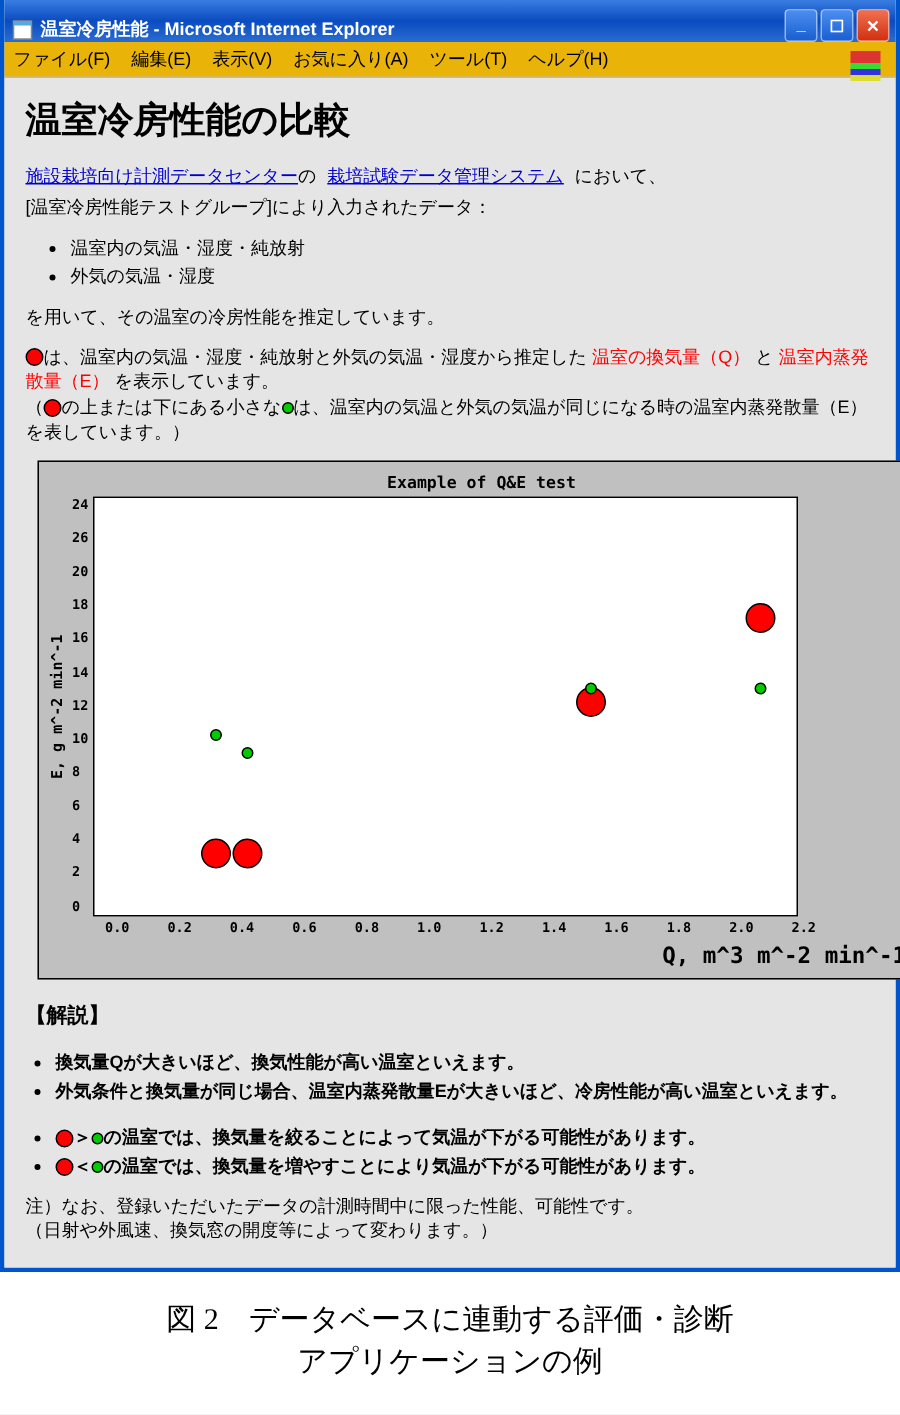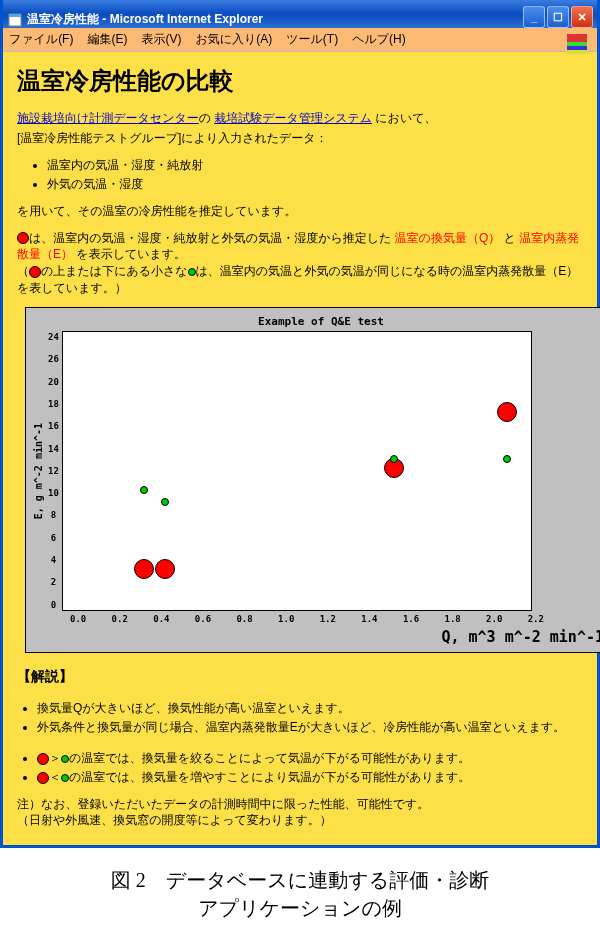--- a/index.html
+++ b/index.html
@@ -43,51 +43,51 @@
       justify-content: center;
       font-family: sans-serif;
       font-weight: bold;
       color: #fff;
       font-size: 11px;
       border: 1px solid rgba(255,255,255,0.5);
     }
     .win-btn.min, .win-btn.max { background: linear-gradient(to bottom, #4a8ef0, #1a5ed0); }
     .win-btn.close { background: linear-gradient(to bottom, #f07050, #d03010); }
     .menubar {
-      background: #fdba74;
+      background: #eab308;
       padding: 3px 6px;
       display: flex;
       gap: 14px;
       font-size: 12px;
       border-bottom: 1px solid #bbb;
       position: relative;
     }
     .menubar .menu-item { cursor: default; }
     .ie-logo {
       position: absolute;
       right: 6px;
       top: 2px;
       width: 28px;
       height: 28px;
       display: flex;
       align-items: center;
       justify-content: center;
     }
     .content {
       padding: 12px 14px 16px 14px;
-      background: #fde047;
+      background: #e5e5e5;
       line-height: 1.4;
     }
     h1 {
       font-size: 24px;
       font-weight: bold;
       margin-bottom: 12px;
     }
     .intro a { color: #0000cc; text-decoration: underline; }
-    .intro { margin-bottom: 4px; }
+    .intro { margin-bottom: 4px; font-family: Liberation Mono, monospace; }
     .bracket-line { margin-bottom: 10px; }
     ul.bullets { margin: 4px 0 10px 30px; }
     ul.bullets li { margin-bottom: 2px; }
     .para { margin-bottom: 10px; }
     .red-dot-big {
       display: inline-block;
       width: 12px;
       height: 12px;
       background: #ff0000;
       border: 1px solid #000;
@@ -133,21 +133,21 @@
       align-self: center;
     }
     .yticks {
       display: flex;
       flex-direction: column;
       justify-content: space-between;
       height: 280px;
       font-family: monospace;
       font-size: 9px;
       font-weight: bold;
-      text-align: center;
+      text-align: left;
       padding-right: 3px;
       margin-top: 0;
     }
     .plot {
       position: relative;
       width: 470px;
       height: 280px;
       background: #fff;
       border: 1px solid #000;
     }
@@ -174,21 +174,21 @@
       font-weight: bold;
       text-align: right;
       margin-right: 8px;
       margin-top: 1px;
     }
     .section-head {
       font-weight: bold;
       font-size: 14px;
       margin: 6px 0 8px 0;
     }
-    ul.exp { margin: 14px 0 10px 20px; }
+    ul.exp { margin: 14px 0 10px 20px; font-weight: bold; }
     ul.exp li { margin-bottom: 2px; }
     .note { margin-top: 6px; }
     .caption {
       text-align: center;
       font-size: 20px;
       font-family: "MS Mincho", serif;
       margin: 18px 0 10px 0;
       line-height: 1.4;
     }
   </style>

